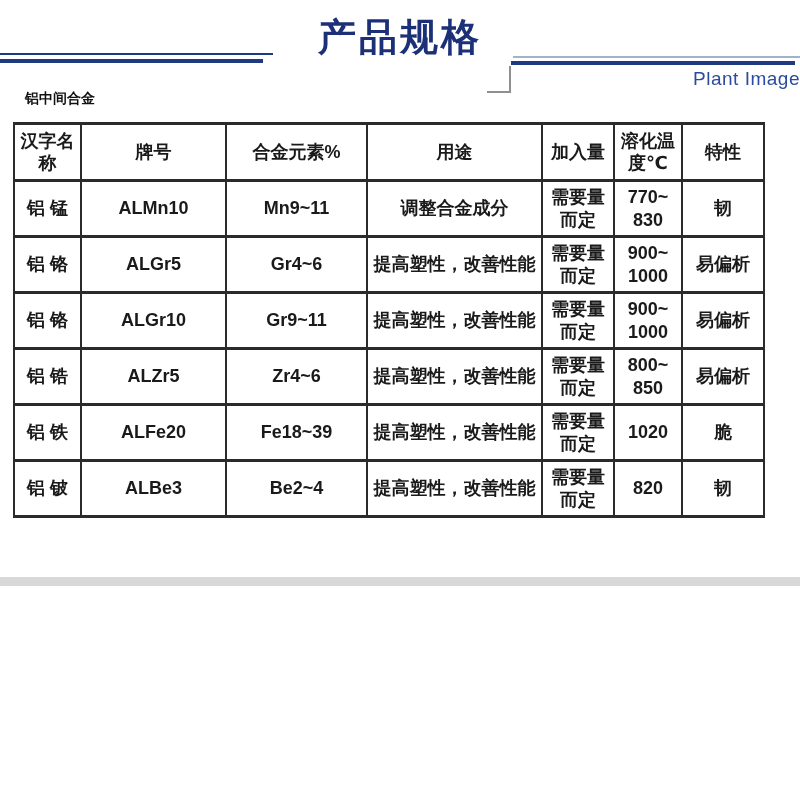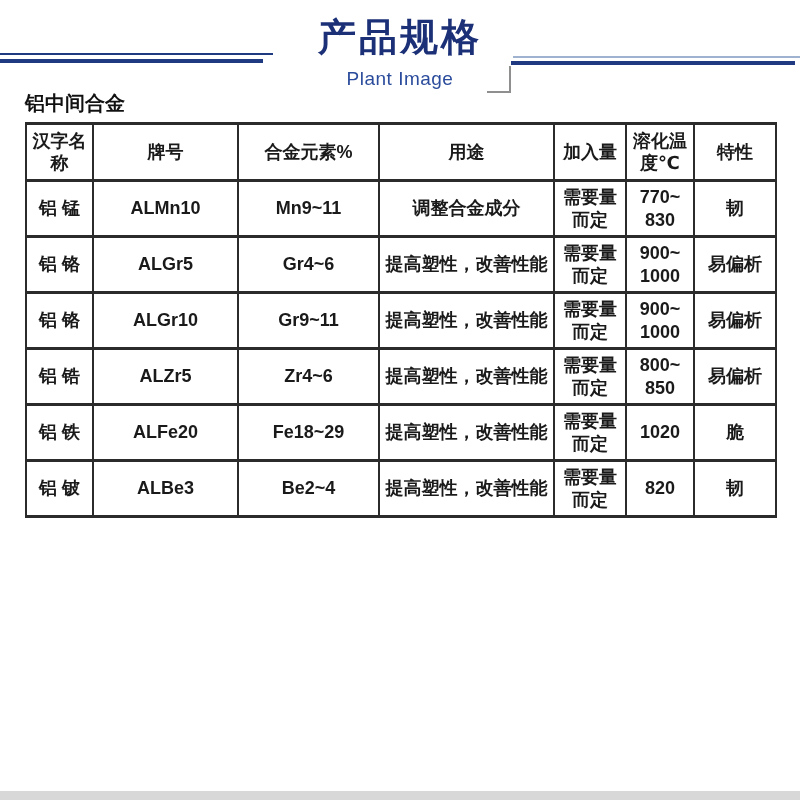--- a/index.html
+++ b/index.html
@@ -4,21 +4,21 @@
 <style>
   html, body {
     margin: 0;
     padding: 0;
     background: #ffffff;
     font-family: "Liberation Sans", "DejaVu Sans", sans-serif;
   }
   .page {
     position: relative;
     width: 800px;
-    height: 800px;
+    height: 586px;
     background: #ffffff;
     overflow: hidden;
   }
 
   
   .main-title {
     position: absolute;
     top: 12px;
     left: 0;
     right: 0;
@@ -26,21 +26,21 @@
     font-size: 38px;
     font-weight: bold;
     letter-spacing: 3px;
     color: var(--title-navy, #1b3077);
   }
   .subtitle {
     position: absolute;
     top: 68px;
     left: 0;
     right: 0;
-    text-align: center;
+    text-align: right;
     font-size: 19px;
     font-weight: normal;
     letter-spacing: 0.5px;
     color: var(--subtitle-blue, #2b4c9c);
   }
   .line-left-thin {
     position: absolute;
     top: 53px;
     left: 0;
     width: 273px;
@@ -79,30 +79,30 @@
     height: 25px;
     border-right: 2px solid var(--bracket-gray, #8f8f8f);
     border-bottom: 2px solid var(--bracket-gray, #8f8f8f);
   }
 
   
   .section-title {
     position: absolute;
     top: 90px;
     left: 25px;
-    font-size: 20px;
+    font-size: 14px;
     font-weight: bold;
     color: #111111;
   }
 
   
   .spec-table {
     position: absolute;
     top: 122px;
-    left: 25px;
+    left: 13px;
     width: 750px;
     border-collapse: collapse;
     table-layout: fixed;
   }
   .spec-table th,
   .spec-table td {
     border-left: 2px solid var(--border-dark, #2b2b2b);
     border-right: 2px solid var(--border-dark, #2b2b2b);
     border-top: 3px solid var(--border-dark, #2b2b2b);
     border-bottom: 3px solid var(--border-dark, #2b2b2b);
@@ -214,21 +214,21 @@
           <td>提高塑性，改善性能</td>
           <td>需要量
 而定</td>
           <td>800~
 850</td>
           <td>易偏析</td>
         </tr>
         <tr>
           <td>铝 铁</td>
           <td>ALFe20</td>
-          <td>Fe18~29</td>
+          <td>Fe18~39</td>
           <td>提高塑性，改善性能</td>
           <td>需要量
 而定</td>
           <td>1020</td>
           <td>脆</td>
         </tr>
         <tr>
           <td>铝 铍</td>
           <td>ALBe3</td>
           <td>Be2~4</td>

